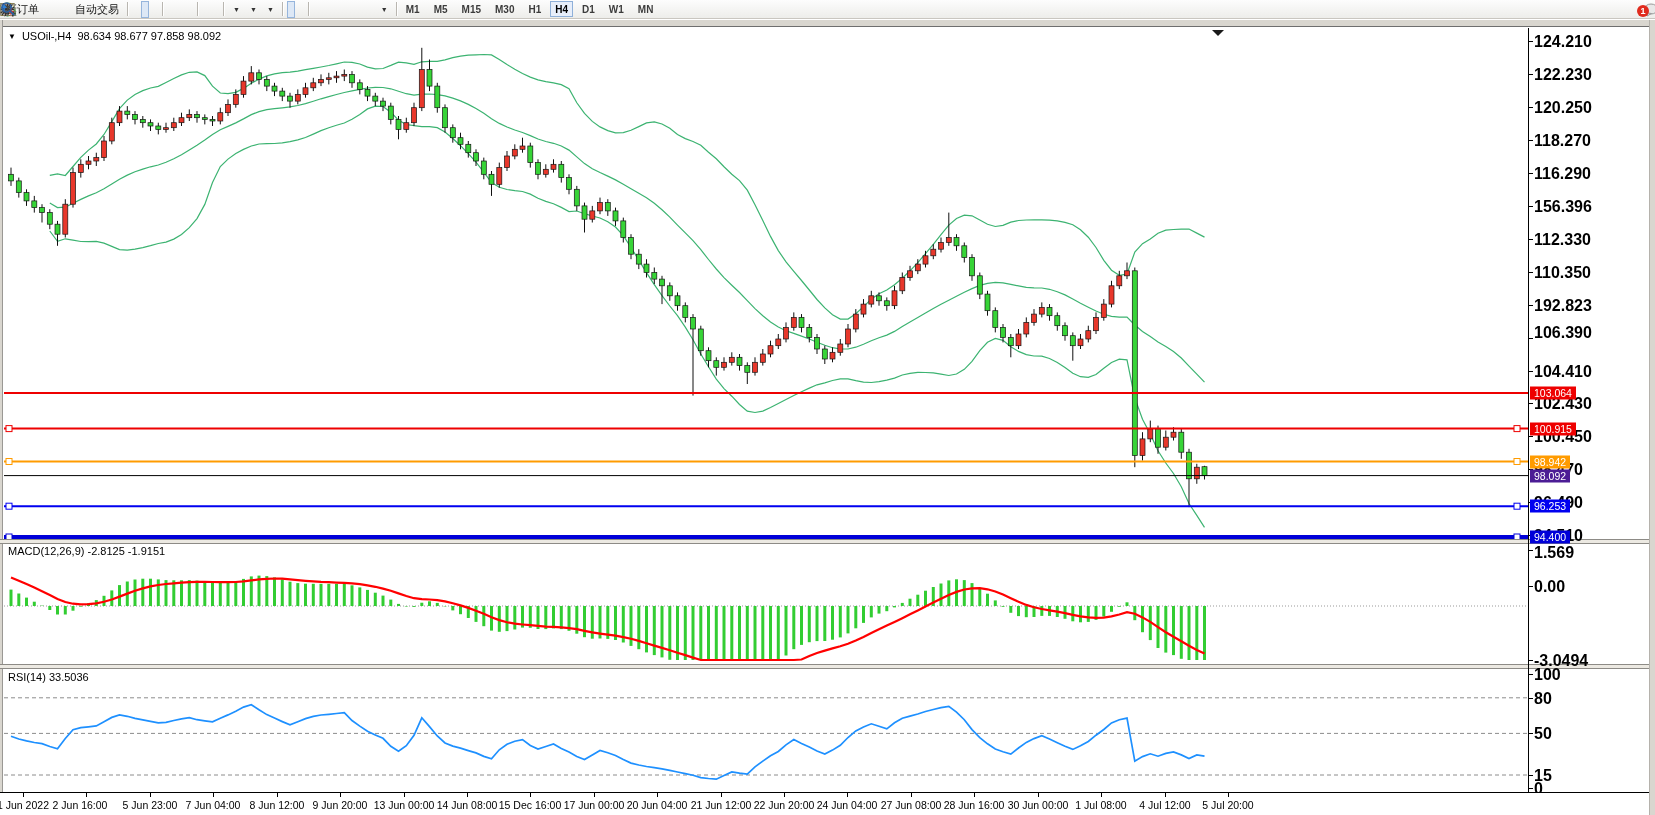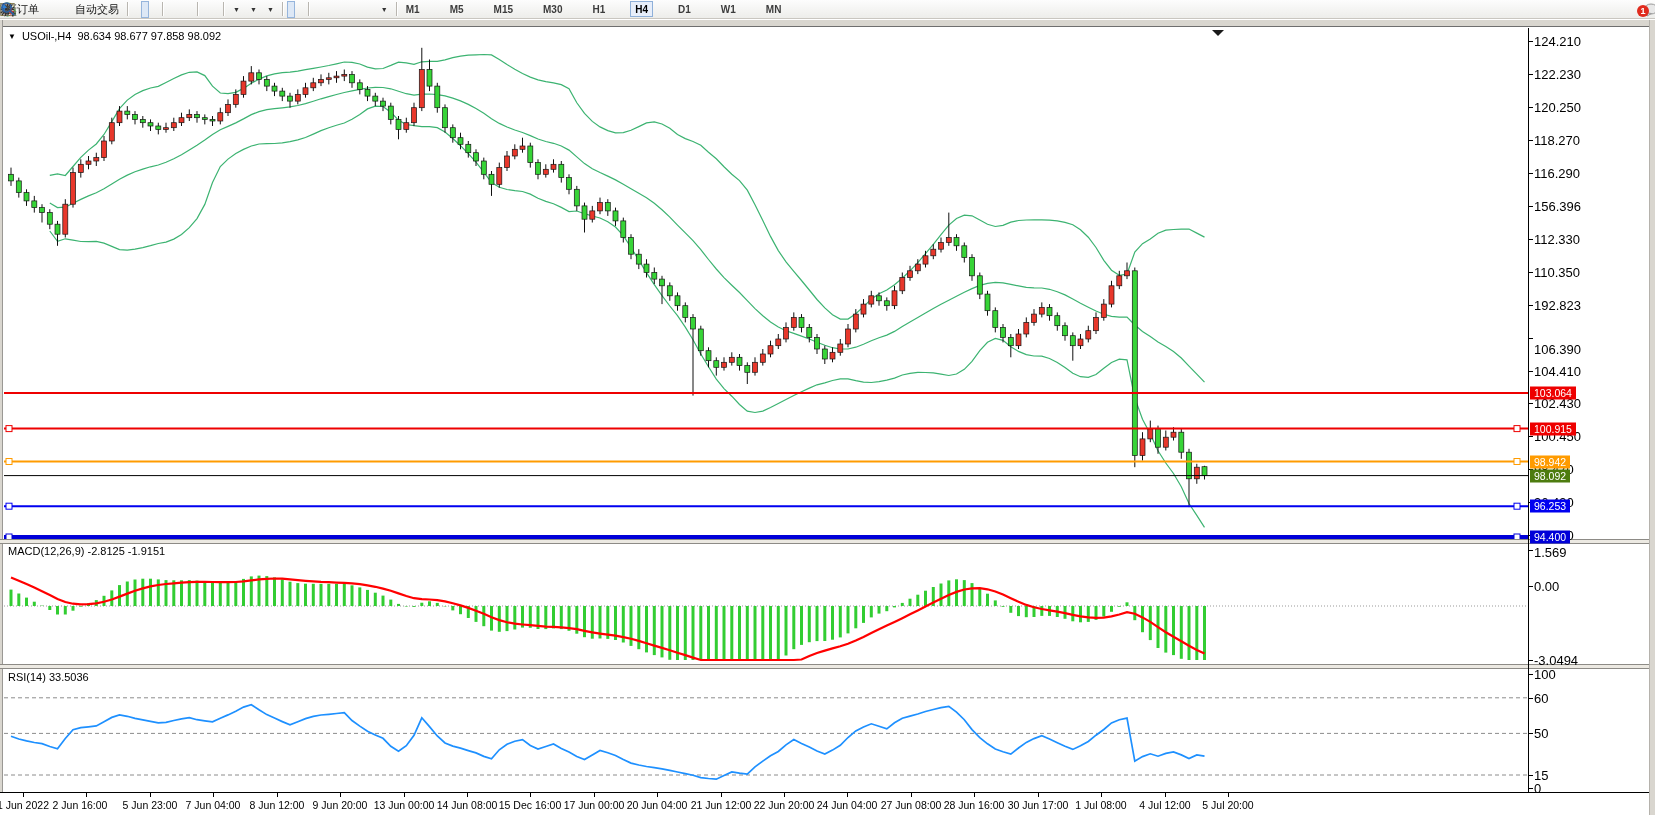--- a/index.html
+++ b/index.html
@@ -32,21 +32,21 @@
   .hsep{position:absolute;left:0;width:1649px;height:5px;background:#ece9e2;
     border-top:1px solid #8d8b86;border-bottom:1px solid #8d8b86;}
   #axisline{position:absolute;left:1528px;top:8px;width:1px;height:764px;background:#000;}
   #bottomline{position:absolute;left:0;top:772px;width:1649px;height:1px;background:#000;}
 
   svg{position:absolute;left:0;}
   #chart-title{position:absolute;left:8px;top:10px;font-size:11px;color:#000;display:flex;gap:6px;align-items:center;}
   #chart-title .tri{font-size:8px;}
   .panel-label{position:absolute;left:8px;font-size:11px;color:#000;}
 
-  .pxlbl{position:absolute;left:1534px;transform:translateY(-50%);font-size:13px;color:#000;line-height:13px;white-space:nowrap;}
+  .pxlbl{position:absolute;left:1534px;transform:translateY(-50%);font-size:16px;color:#000;line-height:13px;white-space:nowrap;font-weight:bold;}
   .pxbox{position:absolute;left:1530px;transform:translateY(-50%);font-size:10.5px;color:#fff;
     line-height:13px;height:13px;padding:0 4px;white-space:nowrap;}
   .ptick{position:absolute;left:1528px;width:5px;height:1px;background:#000;}
 
   #timeaxis{position:absolute;left:0;top:773px;width:1649px;height:22px;background:#fff;}
   .tlabel{position:absolute;top:6px;transform:translateX(-50%);font-size:10.5px;color:#000;white-space:nowrap;}
   .ttick{position:absolute;top:0;width:1px;height:4px;background:#000;}
 </style>
 </head>
 <body>
@@ -261,21 +261,21 @@
           <polygon points="4,2 7,6 1,6" fill="#2c7fd6"></polygon>
           <line x1="4" y1="6" x2="4" y2="9" stroke="#2c7fd6" stroke-width="1.4"></line>
           <polygon points="11,13 14,9 8,9" fill="#d63a2c"></polygon>
           <line x1="11" y1="9" x2="11" y2="6" stroke="#d63a2c" stroke-width="1.4"></line>
         </svg>
       <span class="caret">▼</span>
     </button>
 
     <div class="tsep"></div>
 
-    <div id="tf-group" style="display:flex;gap:20px;">
+    <div id="tf-group" style="display:flex;gap:4px;">
         <button class="tf">M1</button>
         <button class="tf">M5</button>
         <button class="tf">M15</button>
         <button class="tf">M30</button>
         <button class="tf">H1</button>
         <button class="tf active">H4</button>
         <button class="tf">D1</button>
         <button class="tf">W1</button>
         <button class="tf">MN</button>
       </div>
@@ -837,49 +837,49 @@
         <div class="pxlbl" style="top:152.8px">116.290</div>
         <div class="ptick" style="top:185.7px"></div>
         <div class="pxlbl" style="top:185.7px">156.396</div>
         <div class="ptick" style="top:218.7px"></div>
         <div class="pxlbl" style="top:218.7px">112.330</div>
         <div class="ptick" style="top:251.6px"></div>
         <div class="pxlbl" style="top:251.6px">110.350</div>
         <div class="ptick" style="top:284.6px"></div>
         <div class="pxlbl" style="top:284.6px">192.823</div>
         <div class="ptick" style="top:317.5px"></div>
-        <div class="pxlbl" style="top:329px">106.390</div>
+        <div class="pxlbl" style="top:312px">106.390</div>
         <div class="ptick" style="top:350.5px"></div>
         <div class="pxlbl" style="top:350.5px">104.410</div>
         <div class="ptick" style="top:383.4px"></div>
         <div class="pxlbl" style="top:383.4px">102.430</div>
         <div class="ptick" style="top:416.4px"></div>
         <div class="pxlbl" style="top:416.4px">100.450</div>
         <div class="ptick" style="top:449.3px"></div>
         <div class="pxlbl" style="top:449.3px">98.470</div>
         <div class="ptick" style="top:482.3px"></div>
         <div class="pxlbl" style="top:482.3px">96.490</div>
         <div class="ptick" style="top:515.2px"></div>
         <div class="pxlbl" style="top:515.2px">94.510</div>
         <div class="pxbox" style="top:372.9px;background:#ee0000">103.064</div>
         <div class="pxbox" style="top:408.6px;background:#ee0000">100.915</div>
         <div class="pxbox" style="top:441.5px;background:#ff9b00">98.942</div>
-        <div class="pxbox" style="top:455.6px;background:#4d7c0f">98.092</div>
+        <div class="pxbox" style="top:455.6px;background:#4c1d95">98.092</div>
         <div class="pxbox" style="top:486.2px;background:#0000f0">96.253</div>
         <div class="pxbox" style="top:517px;background:#0000d8">94.400</div>
         <div class="ptick" style="top:530px"></div>
         <div class="pxlbl" style="top:532px">1.569</div>
         <div class="ptick" style="top:566px"></div>
         <div class="pxlbl" style="top:566px">0.00</div>
         <div class="ptick" style="top:640px"></div>
         <div class="pxlbl" style="top:640px">-3.0494</div>
         <div class="ptick" style="top:654px"></div>
         <div class="pxlbl" style="top:654px">100</div>
         <div class="ptick" style="top:677.76px"></div>
-        <div class="pxlbl" style="top:677.76px">60</div>
+        <div class="pxlbl" style="top:677.76px">80</div>
         <div class="ptick" style="top:713.4px"></div>
         <div class="pxlbl" style="top:713.4px">50</div>
         <div class="ptick" style="top:754.98px"></div>
         <div class="pxlbl" style="top:754.98px">15</div>
         <div class="ptick" style="top:768px"></div>
         <div class="pxlbl" style="top:768px">0</div>
       </div>
     <div id="timeaxis">
         <div class="ttick" style="left:23px"></div>
         <div class="tlabel" style="left:23px">1 Jun 2022</div>
@@ -907,21 +907,21 @@
         <div class="tlabel" style="left:721px">21 Jun 12:00</div>
         <div class="ttick" style="left:784px"></div>
         <div class="tlabel" style="left:784px">22 Jun 20:00</div>
         <div class="ttick" style="left:847px"></div>
         <div class="tlabel" style="left:847px">24 Jun 04:00</div>
         <div class="ttick" style="left:911px"></div>
         <div class="tlabel" style="left:911px">27 Jun 08:00</div>
         <div class="ttick" style="left:974px"></div>
         <div class="tlabel" style="left:974px">28 Jun 16:00</div>
         <div class="ttick" style="left:1038px"></div>
-        <div class="tlabel" style="left:1038px">30 Jun 17:00</div>
+        <div class="tlabel" style="left:1038px">30 Jun 00:00</div>
         <div class="ttick" style="left:1101px"></div>
         <div class="tlabel" style="left:1101px">1 Jul 08:00</div>
         <div class="ttick" style="left:1165px"></div>
         <div class="tlabel" style="left:1165px">4 Jul 12:00</div>
         <div class="ttick" style="left:1228px"></div>
         <div class="tlabel" style="left:1228px">5 Jul 20:00</div>
       </div>
   </div>
 </div>
 

